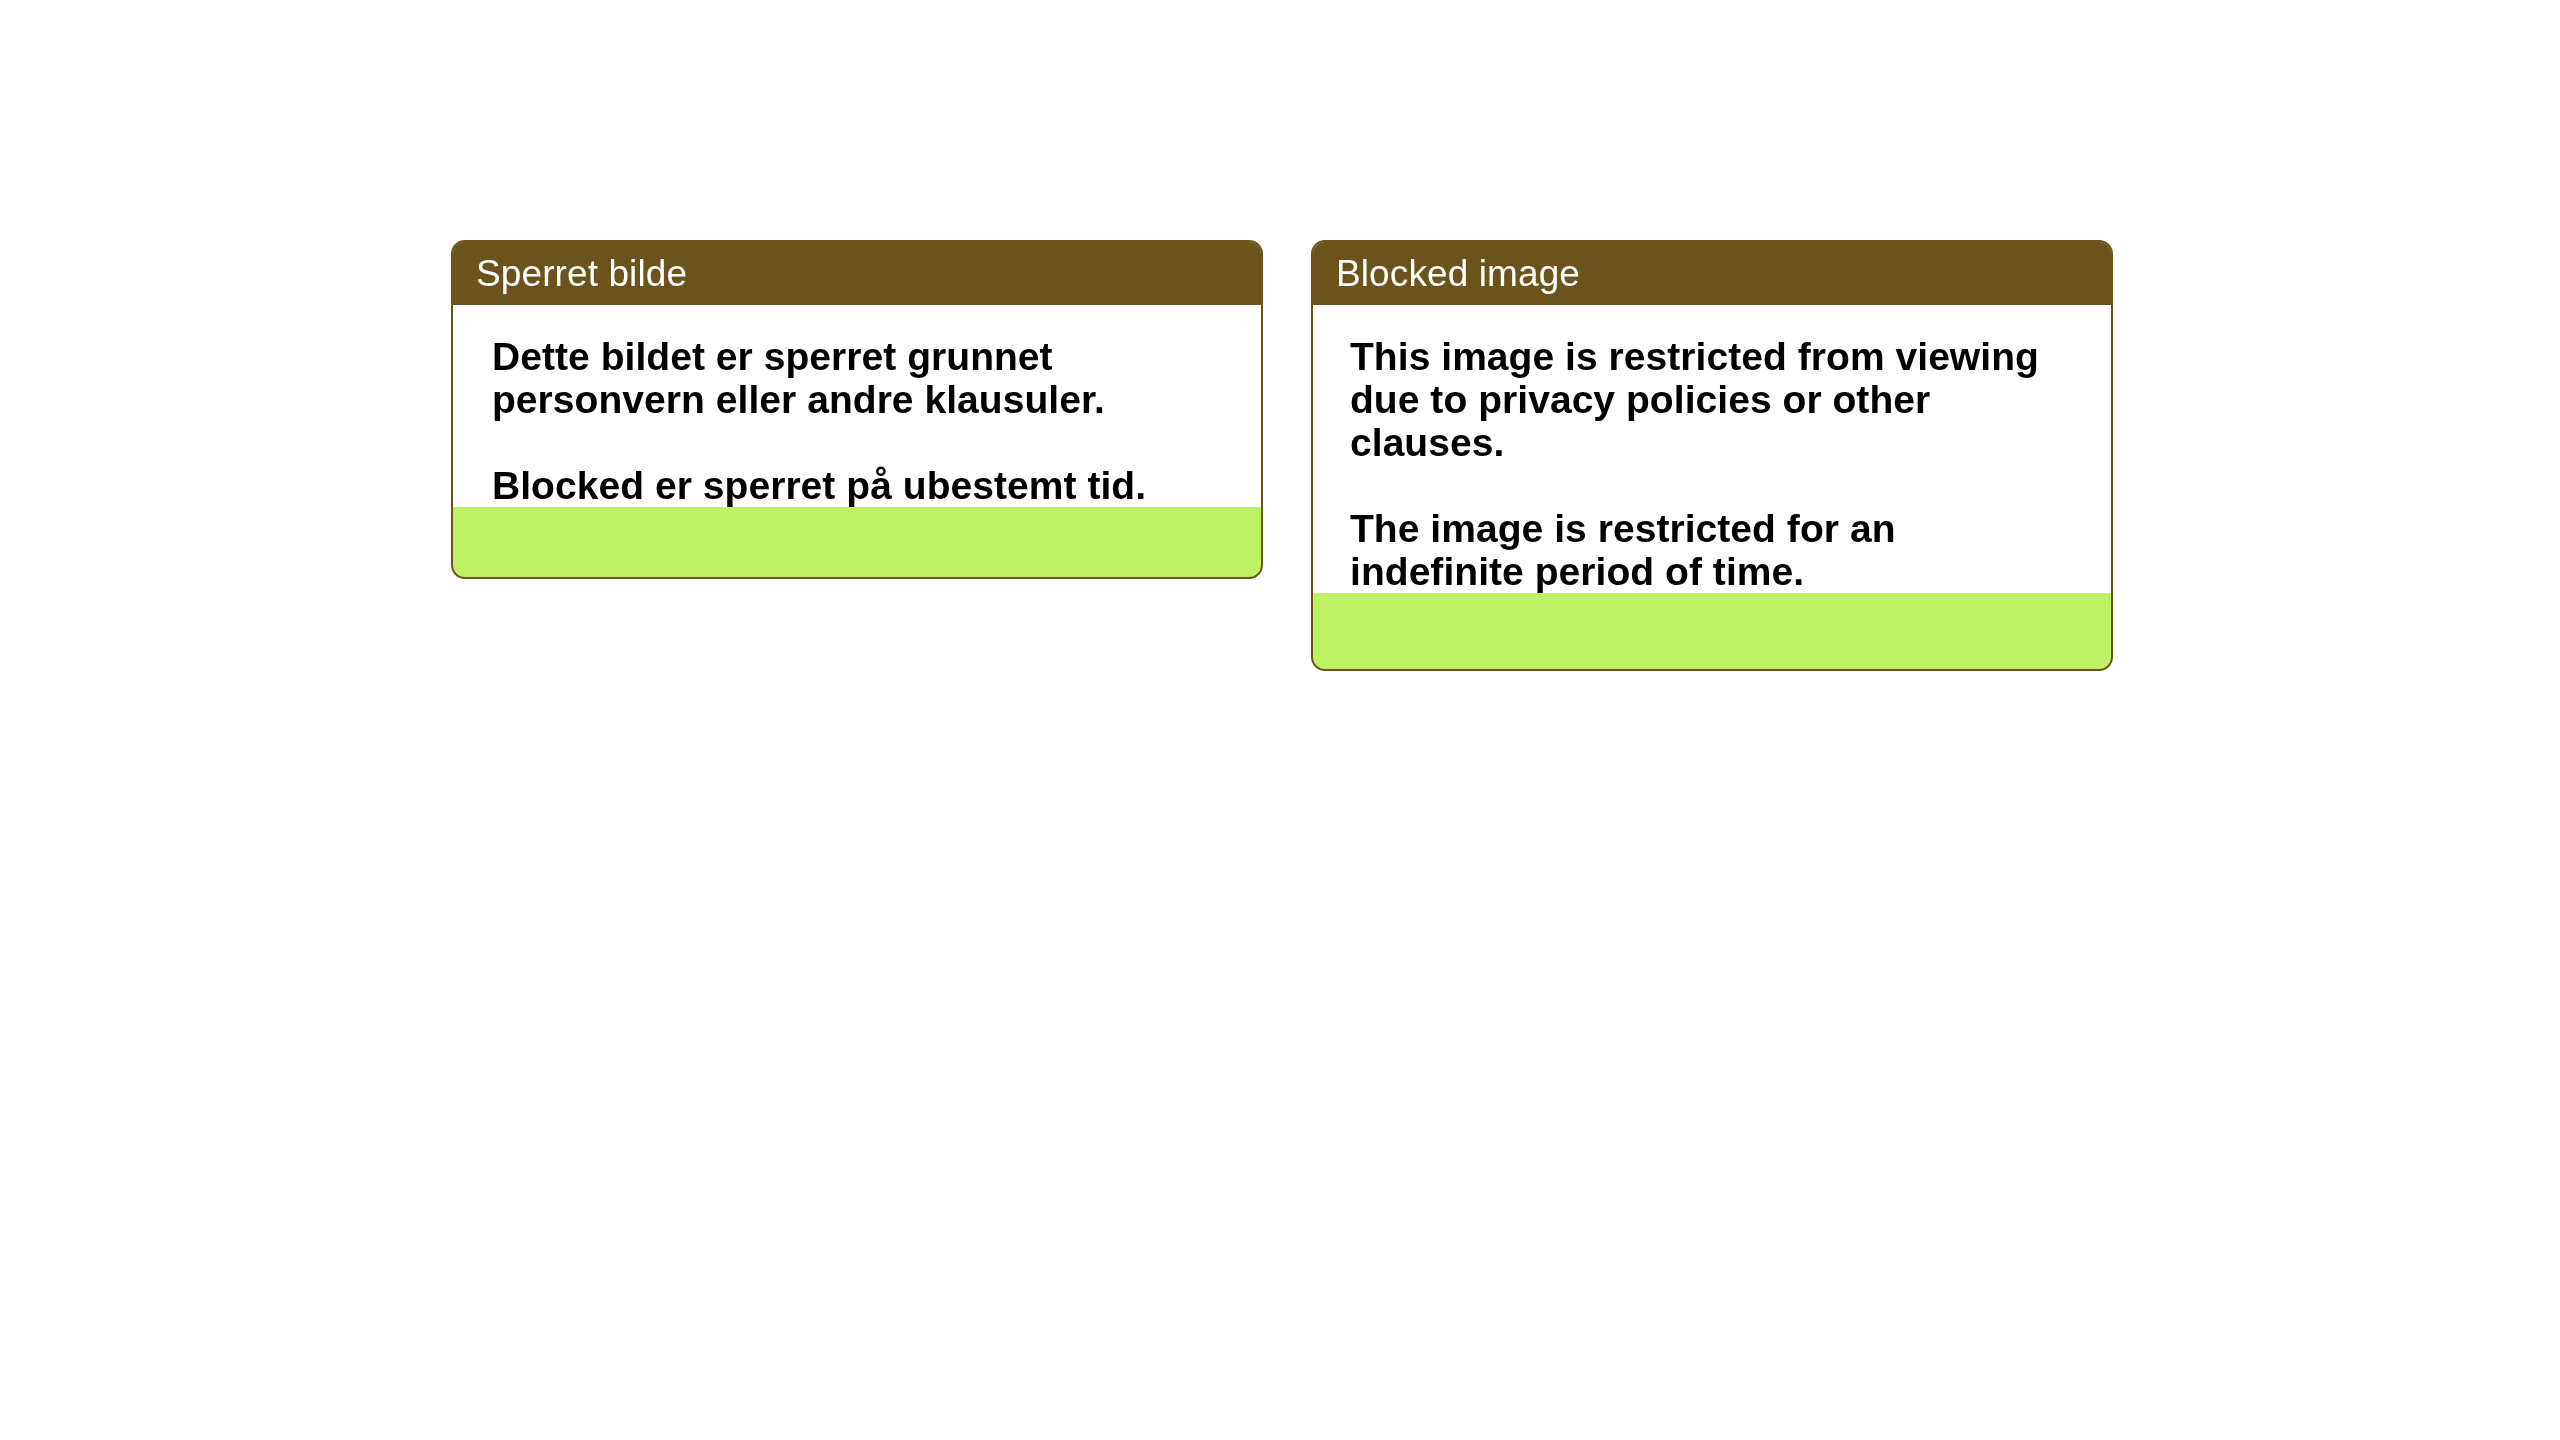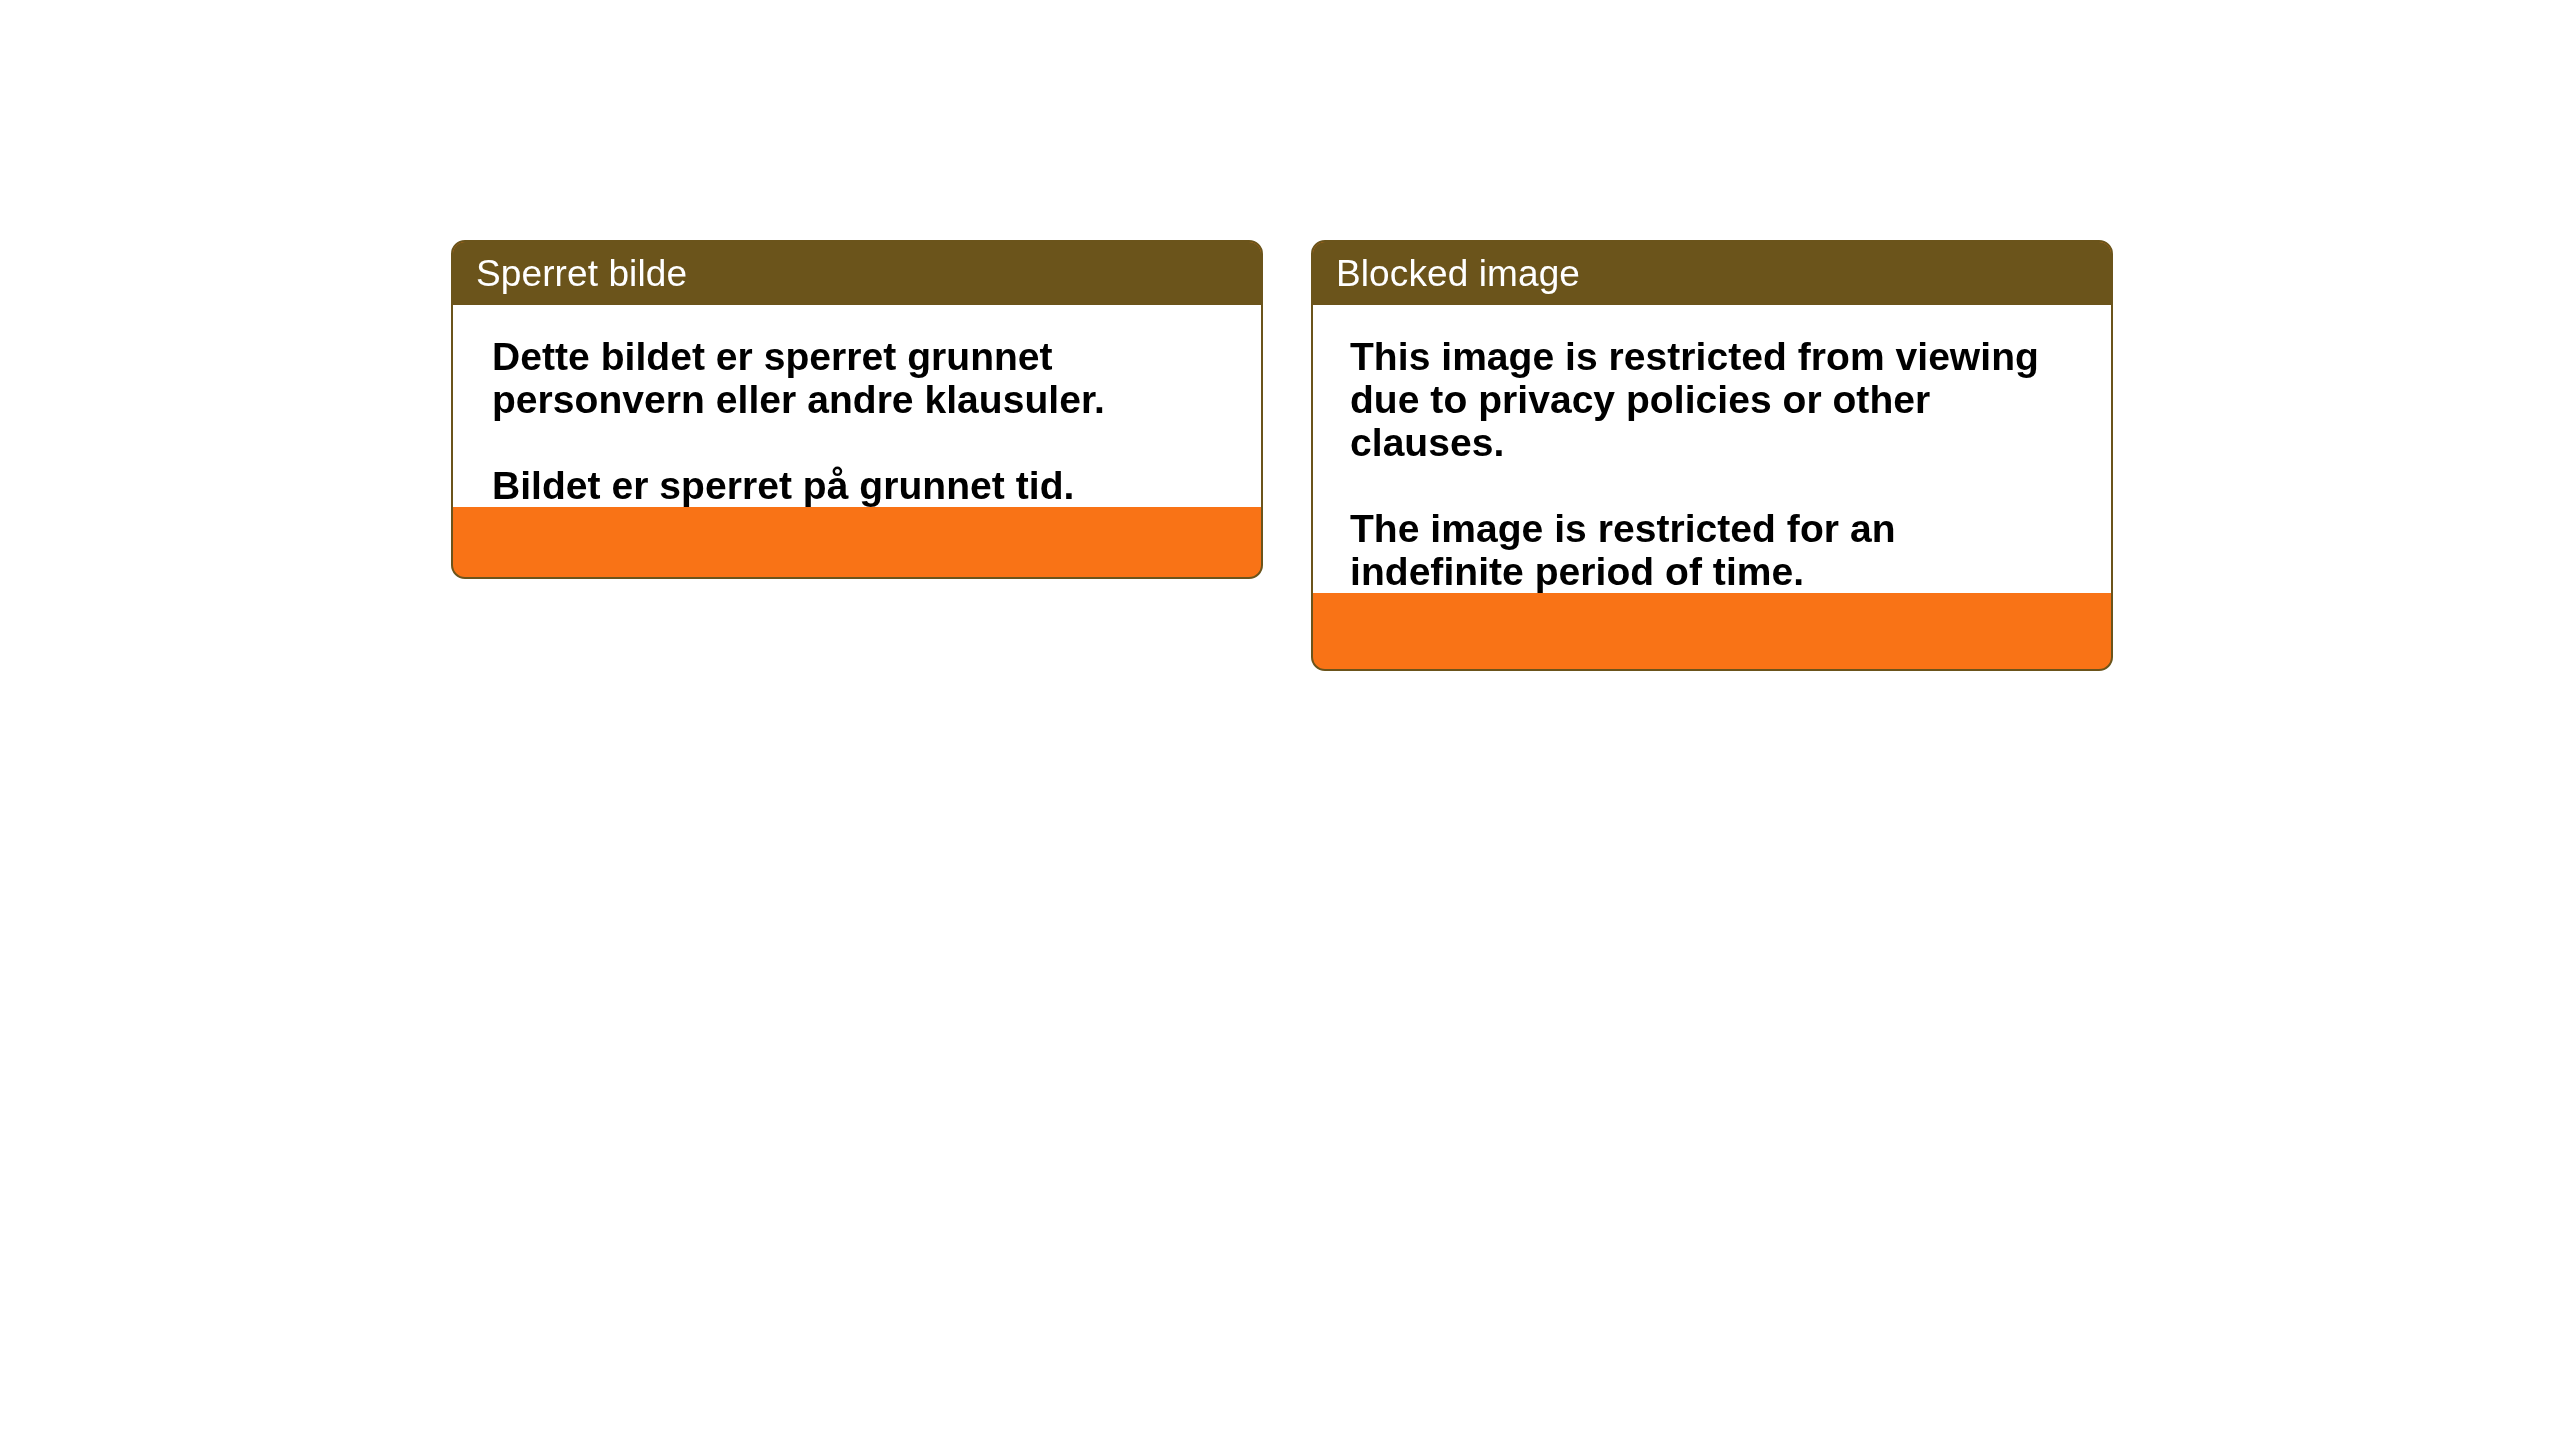--- a/index.html
+++ b/index.html
@@ -19,21 +19,21 @@
     position: absolute;
     left: 0;
     top: 0;
     width: 2560px;
     height: 1440px;
   }
 
   .notice-card {
     position: absolute;
     box-sizing: border-box;
-    background: #f97316;
+    background: #bef264;
     border: 2px solid #6B541B;
     border-radius: 14px;
     overflow: hidden;
   }
 
   .card-left {
     left: 451px;
     top: 240px;
     width: 812px;
     height: 339px;
@@ -92,21 +92,21 @@
 <body>
 
 <div id="stage">
 
   <div class="notice-card card-left">
     <div class="card-header">
       <span class="card-title">Sperret bilde</span>
     </div>
     <div class="card-body">
       <p class="card-paragraph">Dette bildet er sperret grunnet personvern eller andre klausuler.</p>
-      <p class="card-paragraph">Bildet er sperret på grunnet tid.</p>
+      <p class="card-paragraph">Blocked er sperret på ubestemt tid.</p>
     </div>
   </div>
 
   <div class="notice-card card-right">
     <div class="card-header">
       <span class="card-title">Blocked image</span>
     </div>
     <div class="card-body">
       <p class="card-paragraph">This image is restricted from viewing due to privacy policies or other clauses.</p>
       <p class="card-paragraph">The image is restricted for an indefinite period of time.</p>

